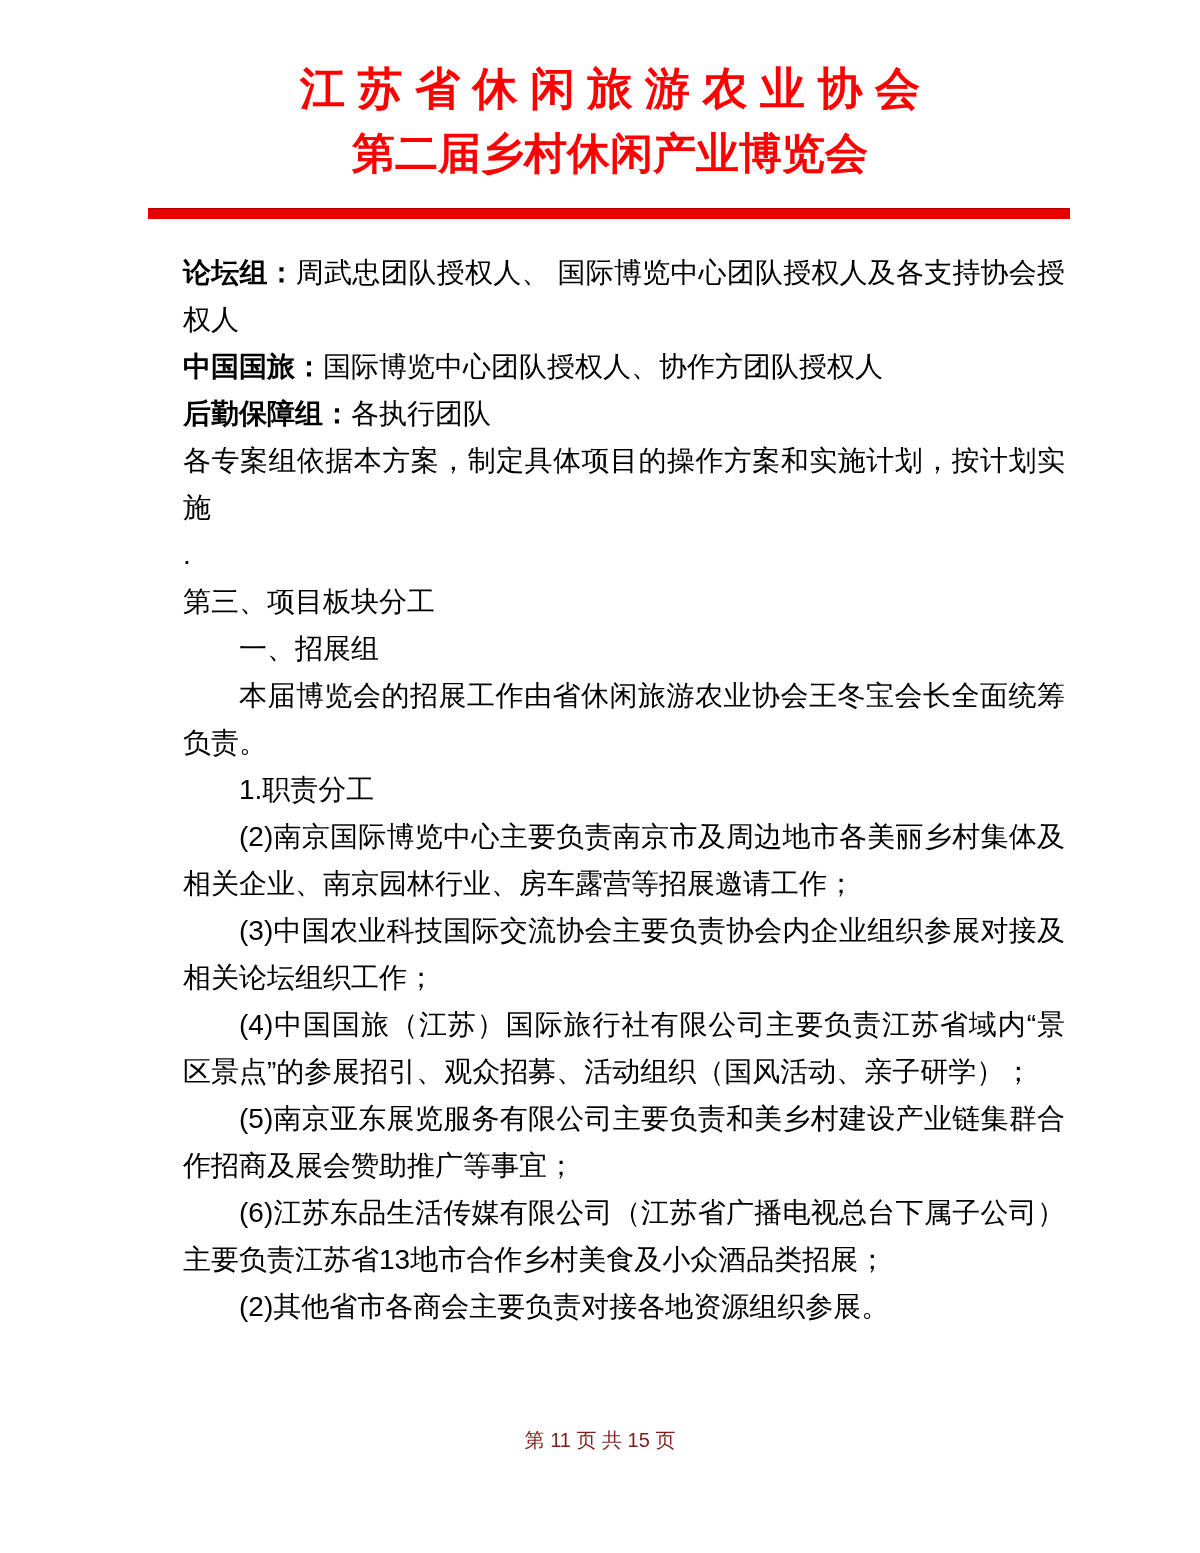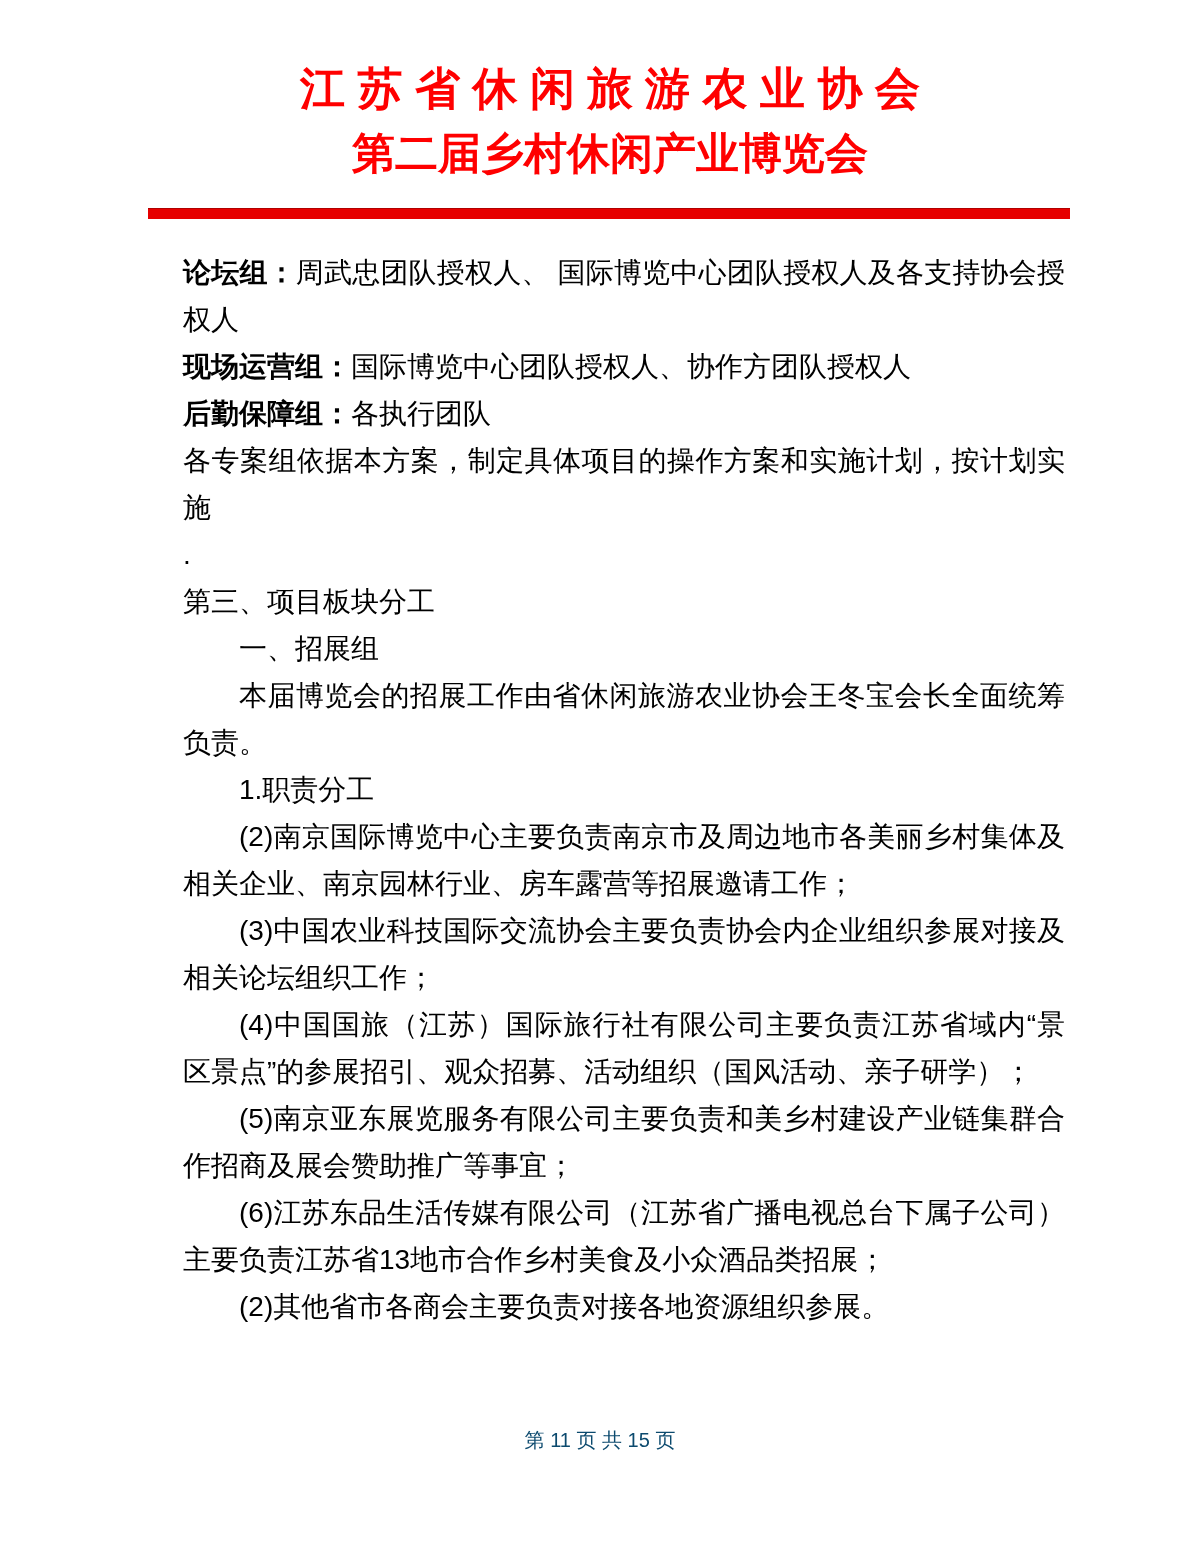--- a/index.html
+++ b/index.html
@@ -85,40 +85,40 @@
   }
   
   .doc-footer {
     position: absolute;
     left: 0;
     top: 1425px;
     width: 100%;
     text-align: center;
     font-size: 20px;
     line-height: 30px;
-    color: #0c4a6e;
+    color: #7f1d1d;
   }
 </style>
 </head>
 <body>
 
 <div class="page">
   <div class="content">
 
     <header class="doc-header">
       <div class="title-line1">江 苏 省 休 闲 旅 游 农 业 协 会</div>
       <div class="title-line2">第二届乡村休闲产业博览会</div>
       <div class="divider"></div>
     </header>
 
     <main class="doc-body">
 
       <p><span class="b">论坛组：</span><span>周武忠团队授权人、 国际博览中心团队授权人及各支持协会授权人</span></p>
 
-      <p><span class="b">现场运营组：</span><span>国际博览中心团队授权人、协作方团队授权人</span></p>
+      <p><span class="b">中国国旅：</span><span>国际博览中心团队授权人、协作方团队授权人</span></p>
 
       <p><span class="b">后勤保障组：</span><span>各执行团队</span></p>
 
       <p>各专案组依据本方案，制定具体项目的操作方案和实施计划，按计划实施</p>
 
       <p class="dot-line">.</p>
 
       <h2 class="h-section">第三、项目板块分工</h2>
 
       <h3 class="h-sub">一、招展组</h3>

